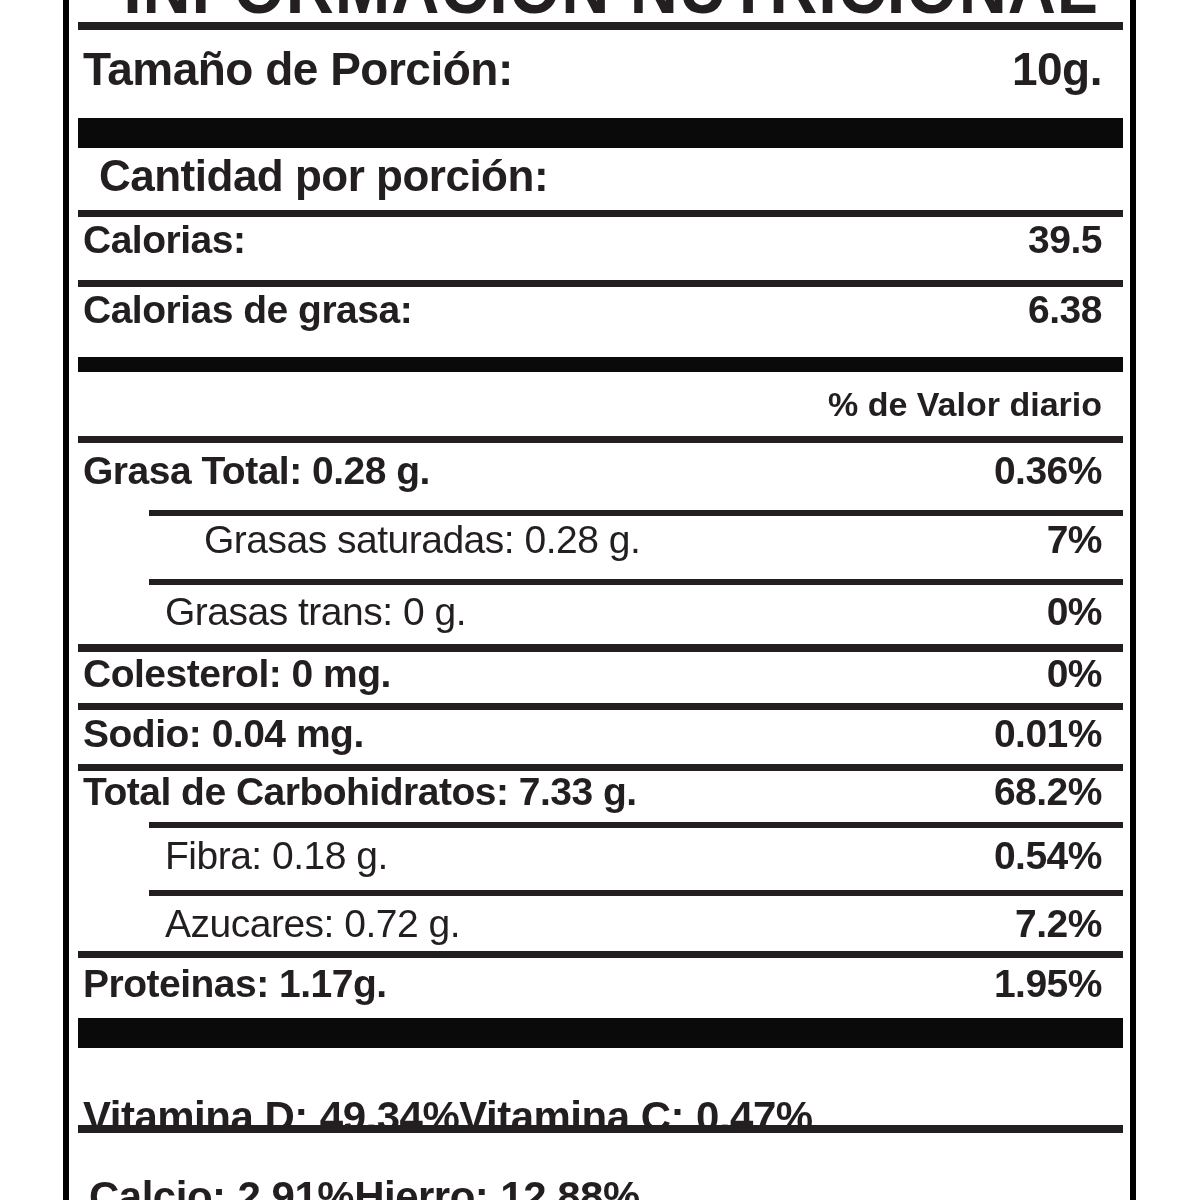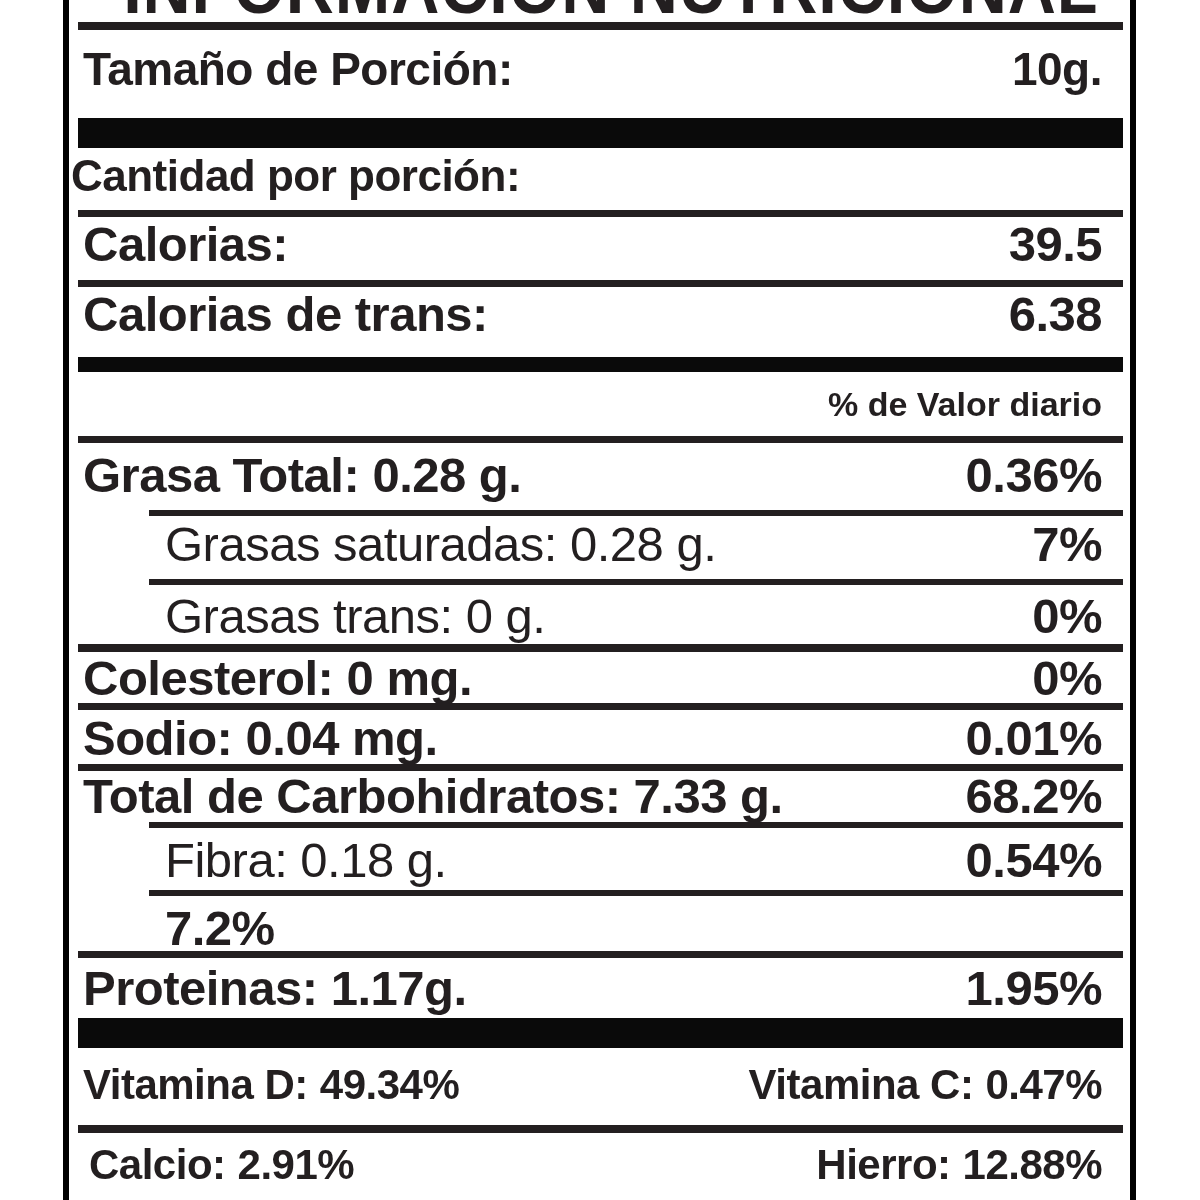--- a/index.html
+++ b/index.html
@@ -46,42 +46,43 @@
   }
   .rule.thick8{height:8px;}
   .rule.ind{left:80px;height:6px;}
   .bar{
     position:absolute;left:9px;right:7px;
     background:var(--bar);
   }
   .row{
     position:absolute;left:14px;right:28px;
     display:flex;justify-content:space-between;align-items:baseline;
-    font-size:49px;font-weight:700;line-height:1;
+    font-size:39px;font-weight:700;line-height:1;
     white-space:nowrap;letter-spacing:-0.5px;
   }
   .row.sub{font-weight:400;left:96px;}
   .row .val{font-weight:700;}
   .serving{font-size:46px;}
   .header-line{
-    position:absolute;left:2px;right:28px;
+    position:absolute;left:30px;right:28px;
     font-size:44px;font-weight:700;line-height:1;letter-spacing:-0.5px;
     white-space:nowrap;
   }
   .dv-header{
     position:absolute;left:14px;right:28px;
     text-align:right;
     font-size:34px;font-weight:700;line-height:1;
     white-space:nowrap;
   }
   .vrow{
     position:absolute;left:14px;right:28px;
-    display:flex;justify-content:space-between;align-items:baseline;
+    display:flex;align-items:baseline;
     font-size:42px;font-weight:700;line-height:1;letter-spacing:-0.5px;
     white-space:nowrap;
+    margin-top:32px;
   }
   .vcell{display:inline-flex;gap:12px;align-items:baseline;}
   .vrow.second{left:20px;}
 </style>
 </head>
 <body>
 
 <div class="canvas">
   <div class="label-box">
 
@@ -103,38 +104,38 @@
     <div class="rule" style="top:210px;"></div>
 
     <div class="row" style="top:220px;">
       <span>Calorias:</span>
       <span class="val">39.5</span>
     </div>
 
     <div class="rule" style="top:280px;"></div>
 
     <div class="row" style="top:290px;">
-      <span>Calorias de trans:</span>
+      <span>Calorias de grasa:</span>
       <span class="val">6.38</span>
     </div>
 
     <div class="bar" style="top:357px;height:15px;"></div>
 
     <div class="dv-header" style="top:387px;">% de Valor diario</div>
 
     <div class="rule" style="top:436px;"></div>
 
     <div class="row" style="top:451px;">
       <span>Grasa Total: 0.28 g.</span>
       <span class="val">0.36%</span>
     </div>
 
     <div class="rule ind" style="top:510px;"></div>
 
-    <div class="row sub" style="top:520px;">
+    <div class="row sub" style="top:520px;margin-left:39px;">
       <span>Grasas saturadas: 0.28 g.</span>
       <span class="val">7%</span>
     </div>
 
     <div class="rule ind" style="top:579px;"></div>
 
     <div class="row sub" style="top:592px;">
       <span>Grasas trans: 0 g.</span>
       <span class="val">0%</span>
     </div>
@@ -163,20 +164,21 @@
     <div class="rule ind" style="top:822px;"></div>
 
     <div class="row sub" style="top:836px;">
       <span>Fibra: 0.18 g.</span>
       <span class="val">0.54%</span>
     </div>
 
     <div class="rule ind" style="top:890px;"></div>
 
     <div class="row sub" style="top:904px;">
+      <span>Azucares: 0.72 g.</span>
       <span class="val">7.2%</span>
     </div>
 
     <div class="rule" style="top:951px;"></div>
 
     <div class="row" style="top:964px;">
       <span>Proteinas: 1.17g.</span>
       <span class="val">1.95%</span>
     </div>
 

